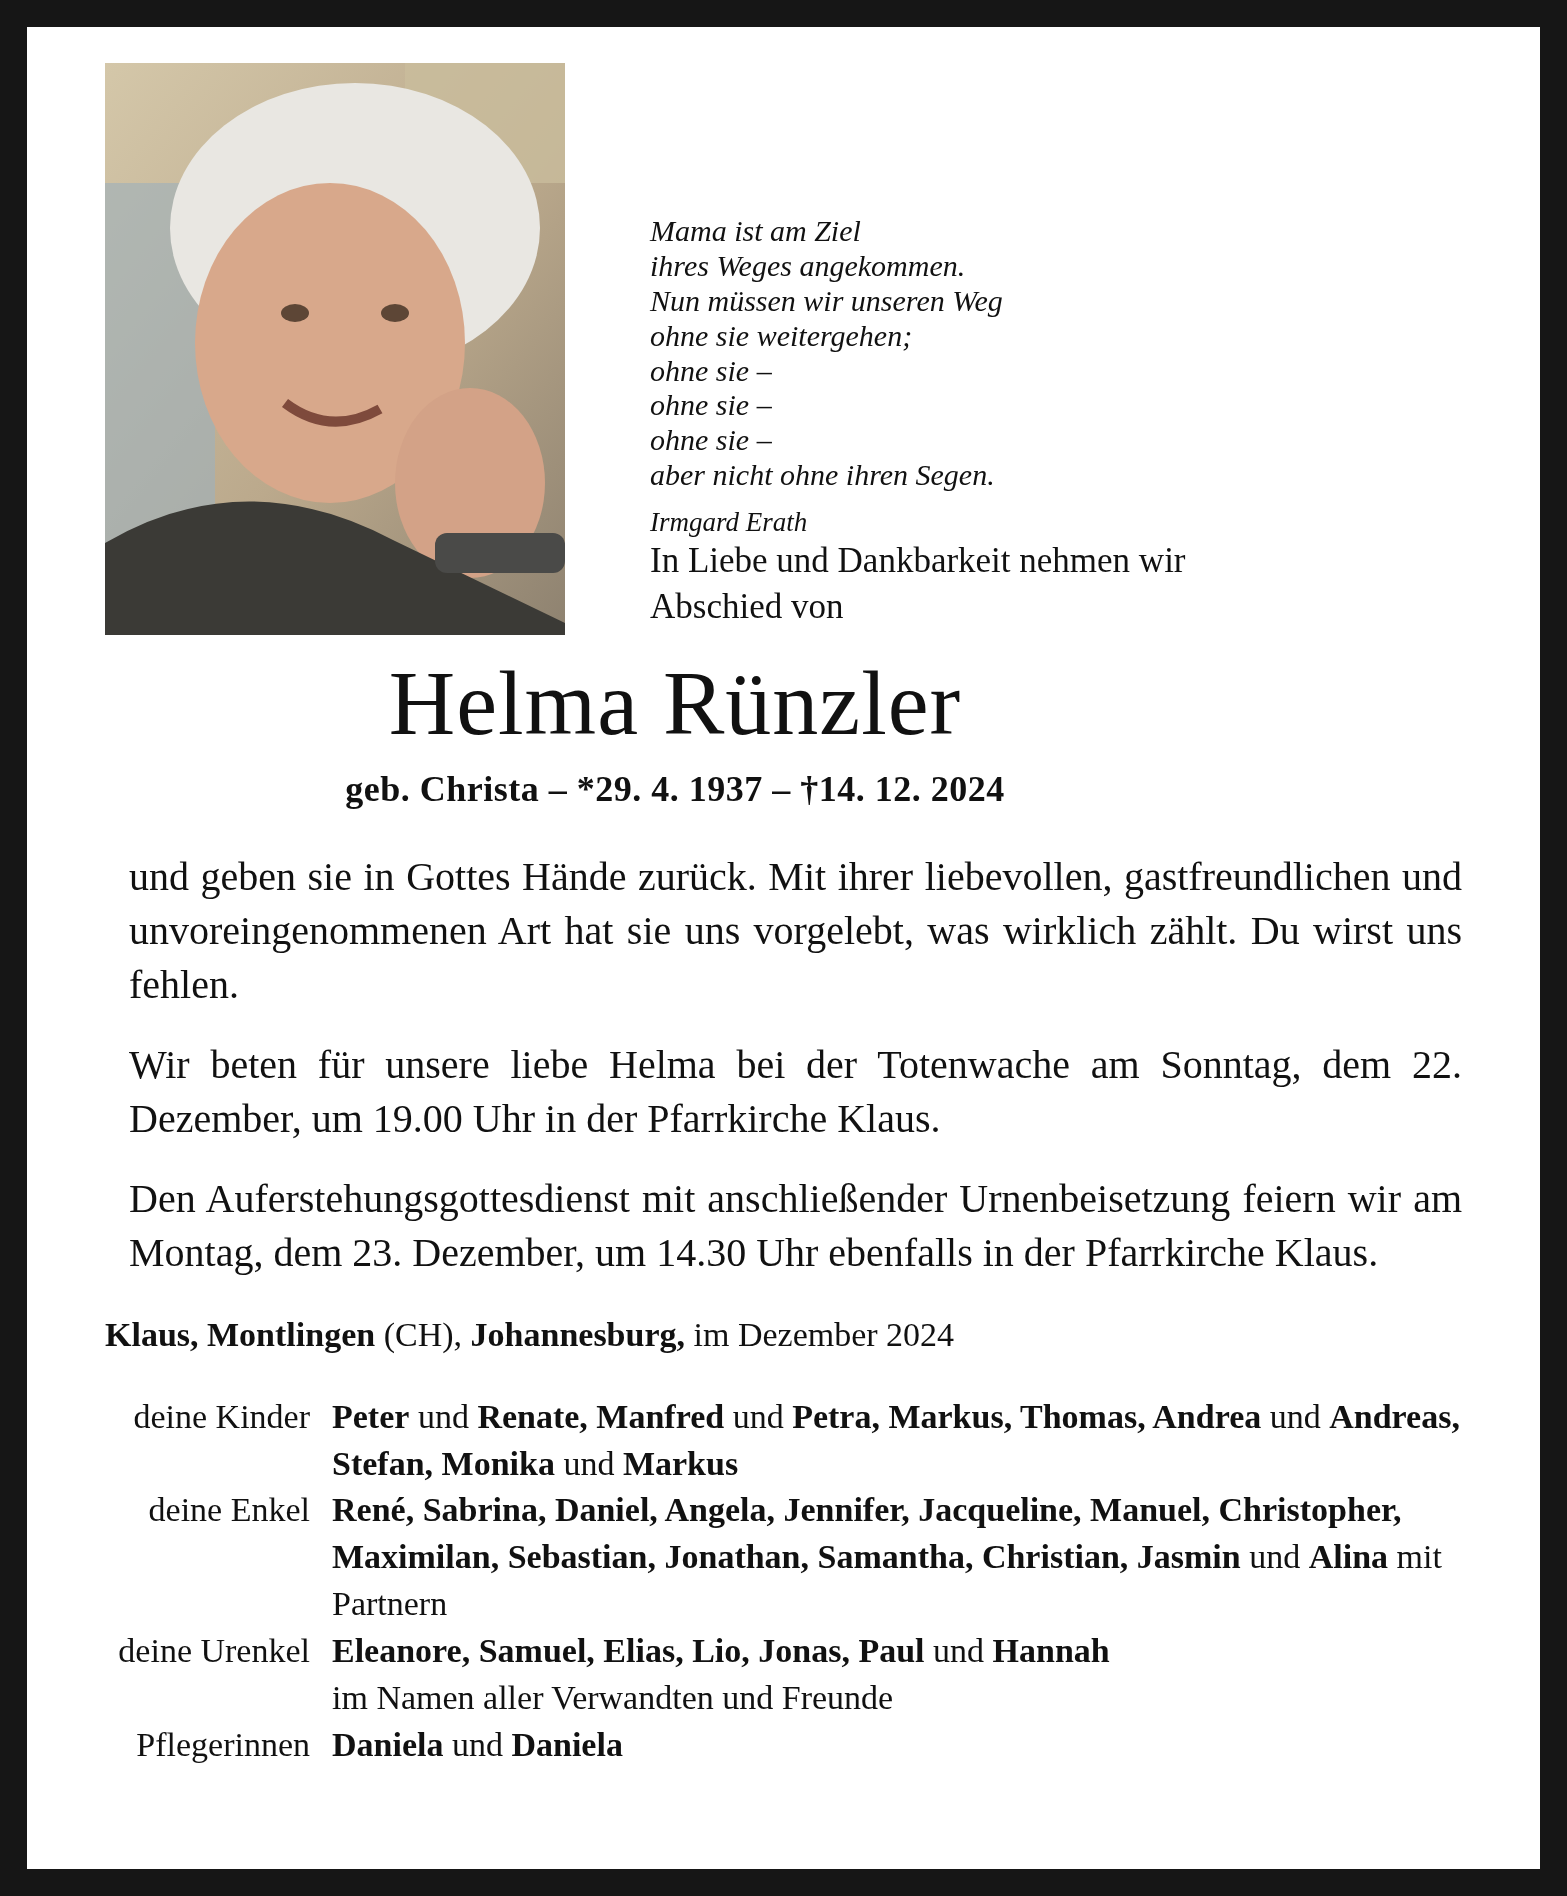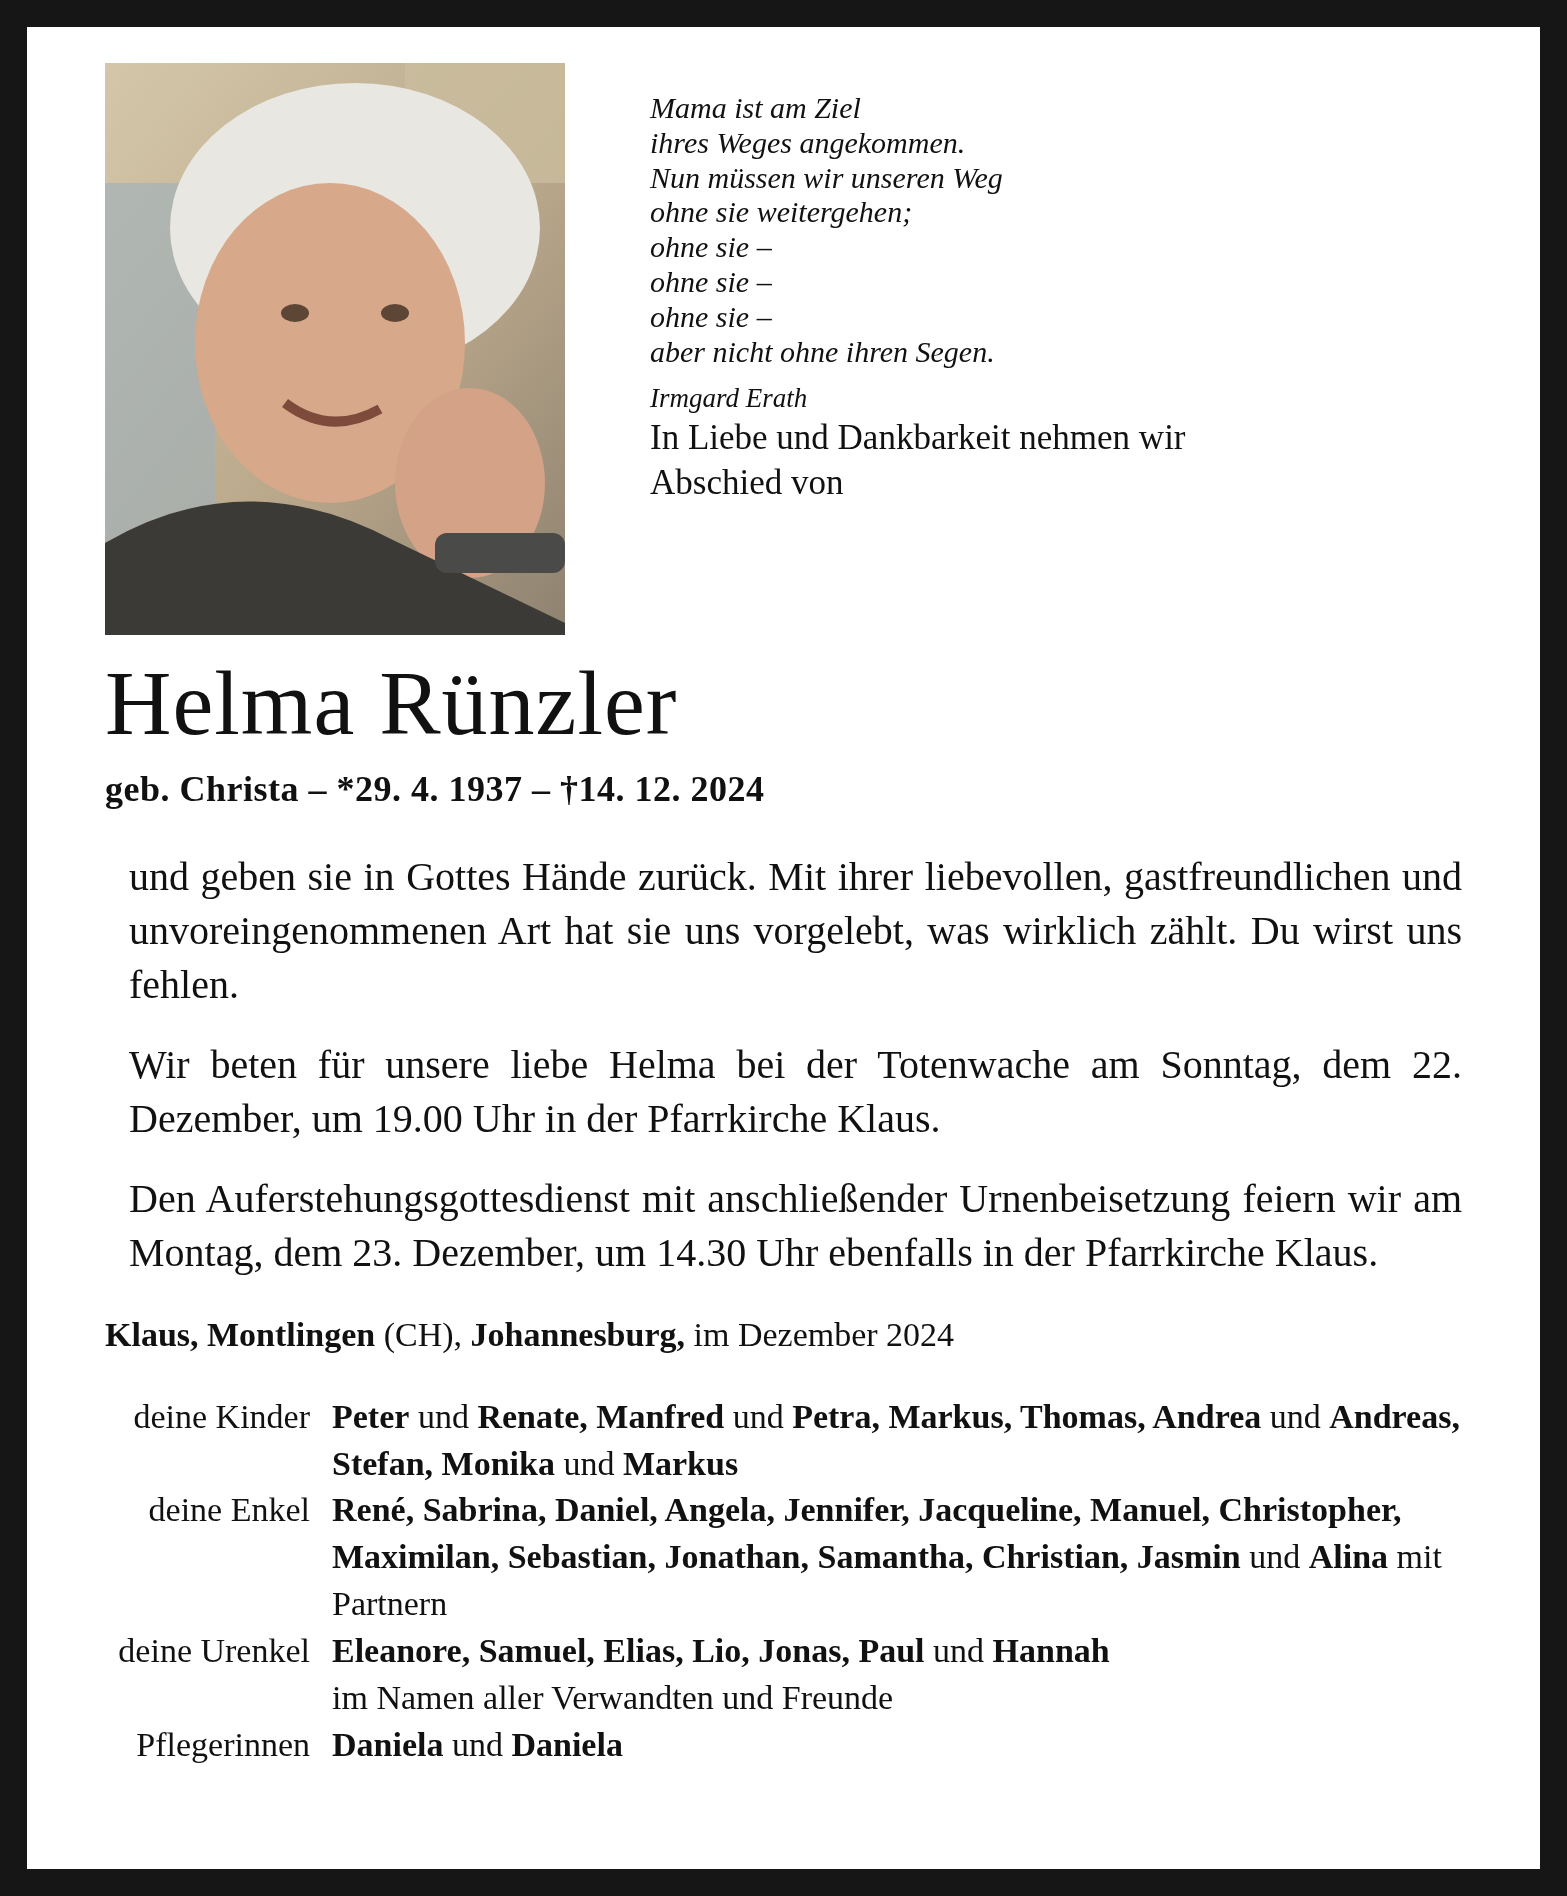--- a/index.html
+++ b/index.html
@@ -32,21 +32,21 @@
     flex: none;
     overflow: hidden;
     background: #bba98c;
   }
   .photo svg { display: block; width: 100%; height: 100%; }
 
   .top-right {
     flex: 1;
     display: flex;
     flex-direction: column;
-    justify-content: flex-start;
+    justify-content: flex-end;
     padding-top: 28px;
     padding-bottom: 6px;
   }
   .poem {
     font-style: italic;
     font-size: 30px;
     line-height: 1.16;
   }
   .poem-attribution {
     font-style: italic;
@@ -54,20 +54,21 @@
     margin-top: 14px;
   }
   .farewell {
     font-size: 35px;
     line-height: 1.3;
   }
 
   
   .center-block {
     width: 1140px;
+    text-align: center;
   }
   .name {
     font-size: 92px;
     font-weight: normal;
     line-height: 1.05;
     margin-top: 20px;
     letter-spacing: 1px;
   }
   .dates {
     font-size: 36px;

